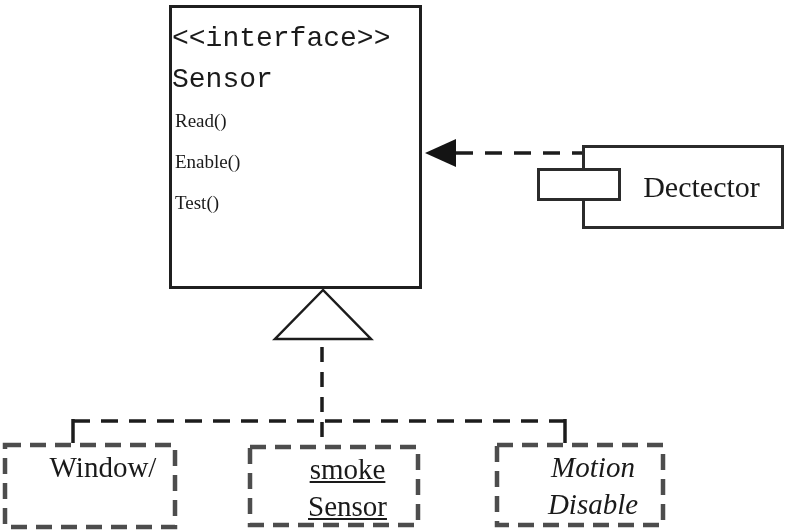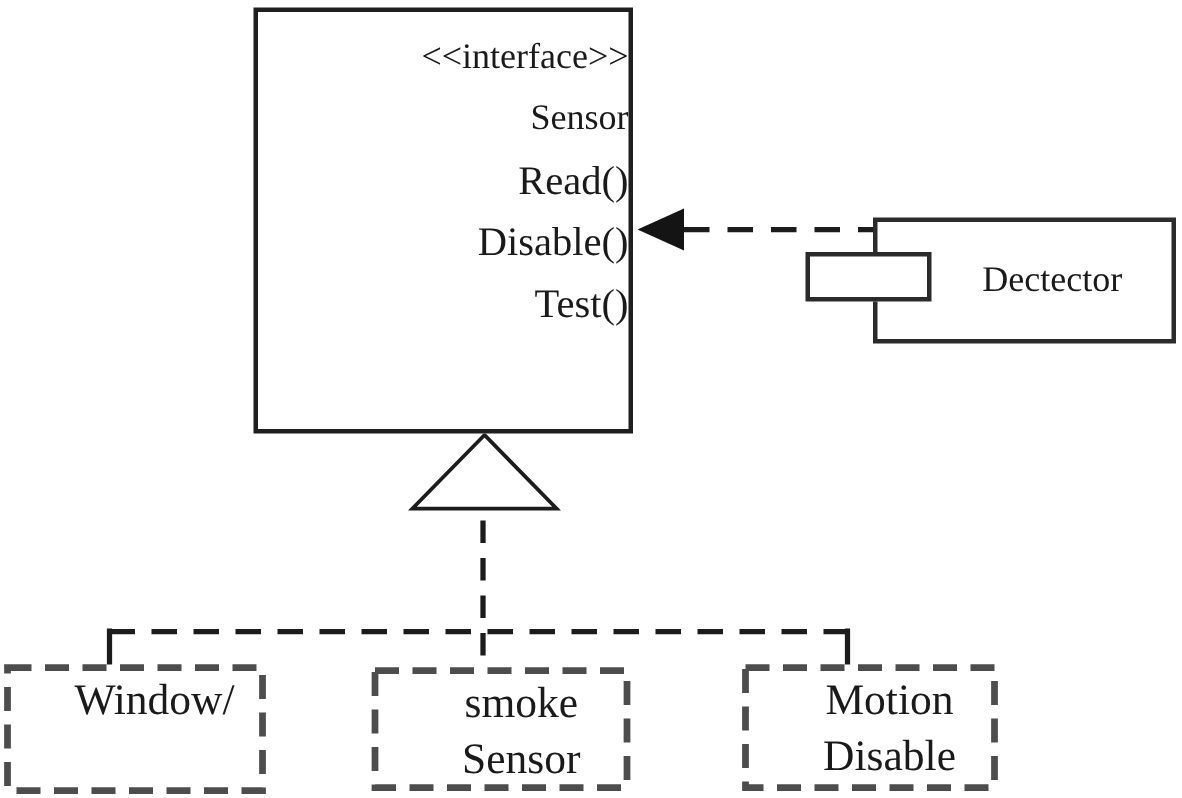--- a/index.html
+++ b/index.html
@@ -35,26 +35,27 @@
     height: 284px;
     border: 3px solid #1f1f1f;
     background: #ffffff;
     padding-top: 10px;
   }
   .iface-box .line {
     line-height: 41px;
     white-space: nowrap;
   }
   .iface-box .hdr {
-    text-align: right;
-    font-size: 24px;
+    text-align: left;
+    font-size: 28px;
+    font-family: Liberation Mono, monospace;
   }
   .iface-box .method {
-    text-align: right;
-    font-size: 27px;
+    text-align: left;
+    font-size: 19px;
     padding-left: 3px;
   }
   
   .component-main {
     left: 582px;
     top: 145px;
     width: 202px;
     height: 84px;
     border: 3px solid #2b2b2b;
     background: #ffffff;
@@ -69,36 +70,36 @@
     z-index: 2;
   }
   .component-label {
     left: 620px;
     top: 145px;
     width: 163px;
     height: 84px;
     display: flex;
     align-items: center;
     justify-content: center;
-    font-size: 24px;
+    font-size: 30px;
     white-space: nowrap;
     z-index: 2;
   }
   
   .sub-label {
     text-align: center;
     font-size: 29px;
     line-height: 37px;
     white-space: nowrap;
     z-index: 2;
   }
   .sub-label div { display: block; margin-left: 26px; }
   #win-label    { left: 3px;   top: 449px; width: 174px; }
-  #smoke-label  { left: 249px; top: 451px; width: 171px; }
-  #motion-label { left: 495px; top: 449px; width: 170px; }
+  #smoke-label  { left: 249px; top: 451px; width: 171px; text-decoration: underline; }
+  #motion-label { left: 495px; top: 449px; width: 170px; font-style: italic; }
 </style>
 </head>
 <body>
 
 <div id="stage">
 
   <svg id="connectors" width="788" height="532" viewBox="0 0 788 532">
 
     <path d="M456,153 H583" fill="none" stroke="#1c1c1c" stroke-width="3.5" stroke-dasharray="17 12"></path>
 
@@ -115,21 +116,21 @@
 
     <rect x="5" y="445" width="170" height="82" fill="none" stroke="#4d4d4d" stroke-width="4.5" stroke-dasharray="16 9"></rect>
     <rect x="250" y="447" width="168" height="78" fill="none" stroke="#4d4d4d" stroke-width="4.5" stroke-dasharray="16 9"></rect>
     <rect x="497" y="445" width="166" height="80" fill="none" stroke="#4d4d4d" stroke-width="4.5" stroke-dasharray="16 9"></rect>
   </svg>
 
   <div class="node iface-box">
     <div class="line hdr">&lt;&lt;interface&gt;&gt;</div>
     <div class="line hdr">Sensor</div>
     <div class="line method">Read()</div>
-    <div class="line method">Disable()</div>
+    <div class="line method">Enable()</div>
     <div class="line method">Test()</div>
   </div>
 
   <div class="node component-main"></div>
   <div class="node component-port"></div>
   <div class="node component-label">Dectector</div>
 
   <div class="node sub-label" id="win-label">
     <div>Window/</div>
   </div>

